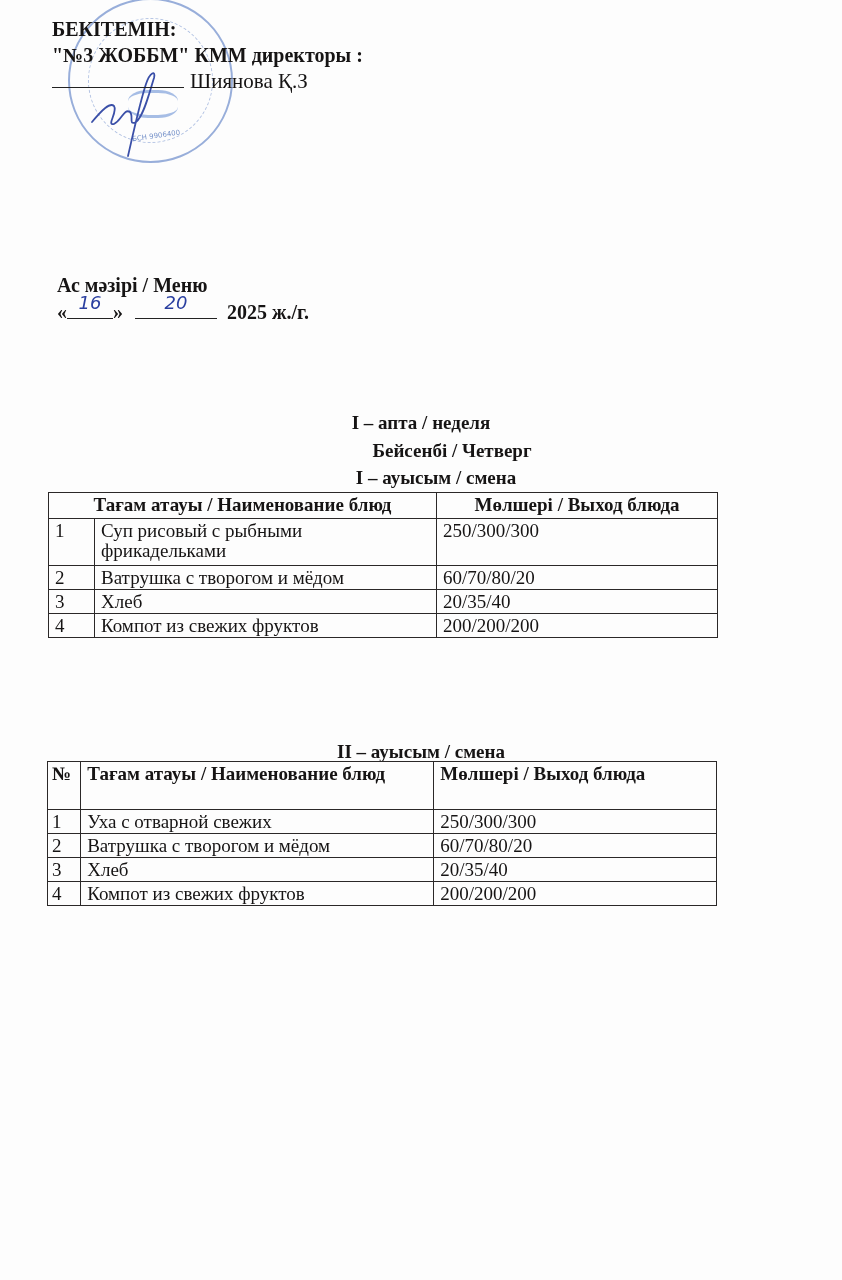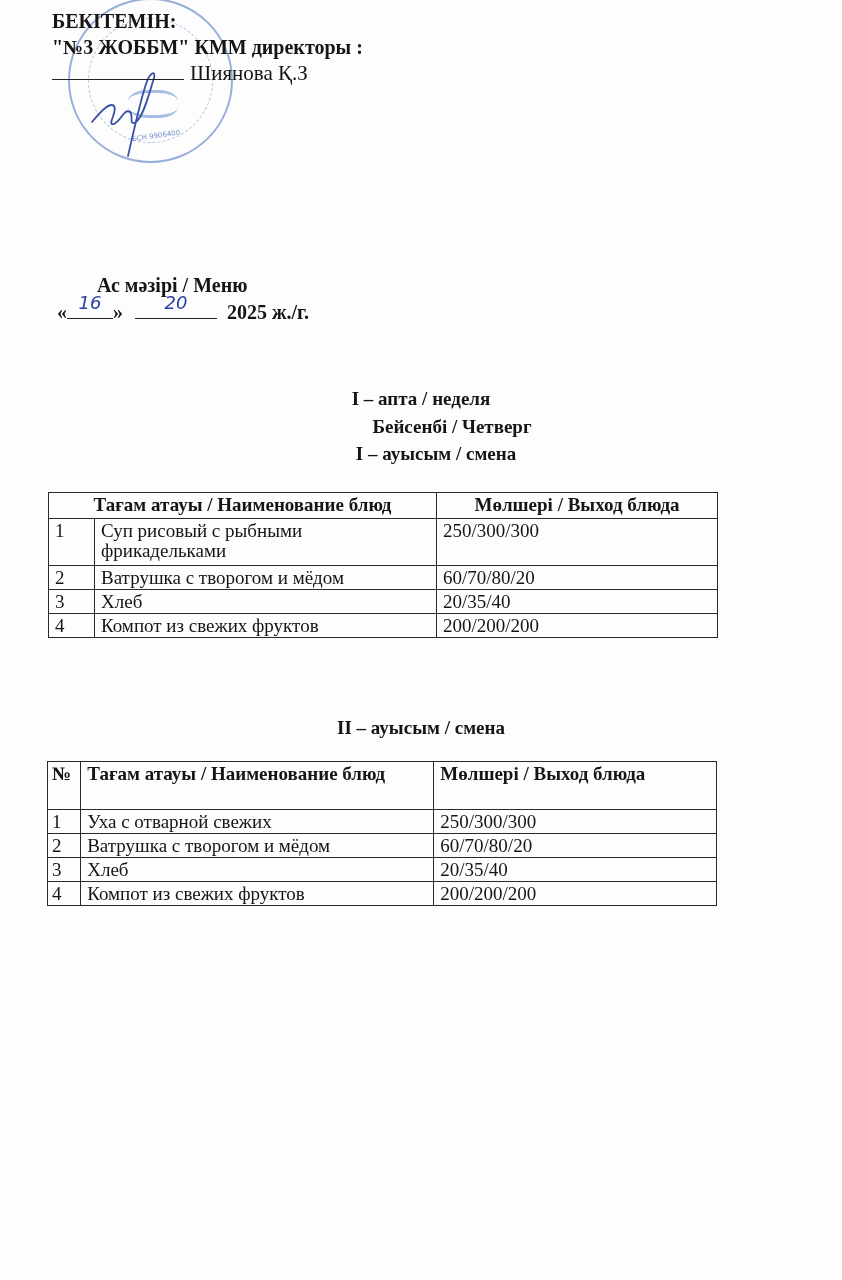--- a/index.html
+++ b/index.html
@@ -11,21 +11,21 @@
       width: 842px;
       height: 1280px;
       position: relative;
       overflow: hidden;
       font-family: "Liberation Serif", "DejaVu Serif", serif;
       color: #161414;
     }
     .abs { position: absolute; }
 
     
-    .approval { left: 52px; top: 8px; font-size: 20px; font-weight: bold; line-height: 26px; }
+    .approval { left: 52px; top: 16px; font-size: 20px; font-weight: bold; line-height: 26px; }
     .approval .line { white-space: nowrap; }
     .approval .sig-line {
       display: inline-block;
       width: 132px;
       border-bottom: 1.5px solid #222;
       height: 18px;
       vertical-align: baseline;
       margin-right: 6px;
     }
     .approval .name { font-weight: normal; font-size: 21px; margin-top: 32px; }
@@ -58,21 +58,21 @@
       width: 50px; height: 22px;
       border-top: 3px solid rgba(60, 110, 200, 0.45);
       border-bottom: 3px solid rgba(60, 110, 200, 0.45);
       border-radius: 40%;
     }
     .signature {
       left: 84px; top: 50px; width: 80px; height: 110px;
     }
 
     
-    .menu-title { left: 57px; top: 272px; font-size: 20px; font-weight: bold; line-height: 26px; margin-left: 40px; }
+    .menu-title { left: 57px; top: 272px; font-size: 20px; font-weight: bold; line-height: 26px; }
     .date-line { left: 57px; top: 298px; font-size: 20px; font-weight: bold; white-space: nowrap; }
     .blank {
       display: inline-block;
       border-bottom: 1.5px solid #222;
       text-align: center;
       position: relative;
       height: 20px;
       vertical-align: baseline;
     }
     .blank .hand {
@@ -83,21 +83,21 @@
       font-weight: normal;
       font-size: 18px;
       color: #2a3fa0;
     }
     .day-blank { width: 46px; }
     .month-blank { width: 82px; margin-left: 12px; margin-right: 10px; }
 
     
     .center-heading {
       left: 0; width: 842px; text-align: center;
-      font-size: 19px; font-weight: bold;
+      font-size: 19px; font-weight: bold; margin-top: 24px;
     }
 
     
     table.menu {
       position: absolute;
       border-collapse: collapse;
       font-size: 19px;
       line-height: 20px;
     }
     table.menu td, table.menu th {

